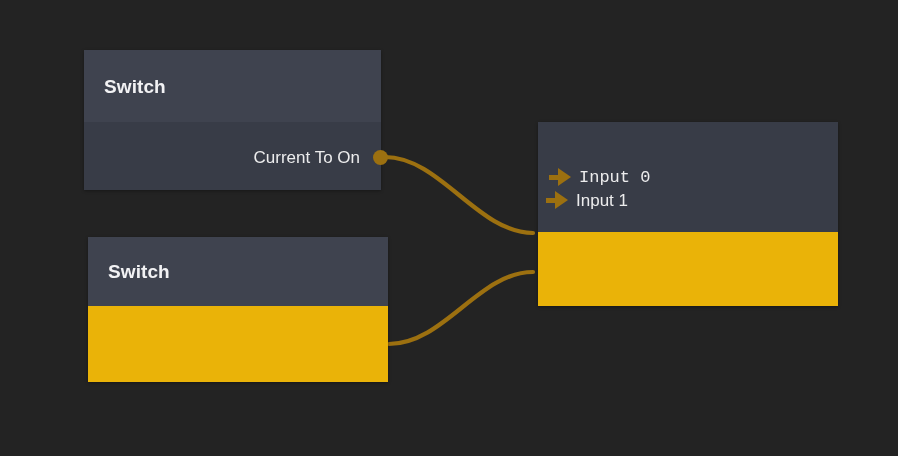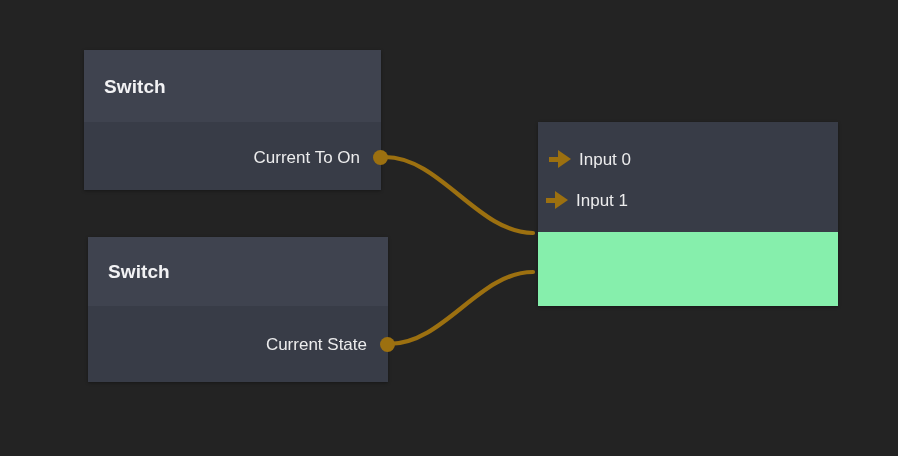--- a/index.html
+++ b/index.html
@@ -26,21 +26,21 @@
     width: 898px;
     height: 456px;
     pointer-events: none;
     z-index: 5;
   }
 
   
   .node {
     position: absolute;
     box-sizing: border-box;
-    background: #86efac;
+    background: #eab308;
     z-index: 10;
     box-shadow: 0 1px 3px rgba(0,0,0,0.35);
   }
   .node-header {
     box-sizing: border-box;
     background: #3f434f;
     display: flex;
     align-items: center;
     padding-left: 20px;
   }
@@ -133,31 +133,25 @@
         <span class="pin-label">Current To On</span>
         <span class="pin-circle"></span>
       </div>
     </div>
   </div>
 
   <div class="node" style="left:88px; top:237px; width:300px; height:145px;">
     <div class="node-header" style="height:69px;">
       <span class="node-title">Switch</span>
     </div>
-    <div class="node-body" style="height:76px;">
-      <div class="pin-row out" style="top:96px; margin-top:-69px;">
-        <span class="pin-label">Current State</span>
-        <span class="pin-circle"></span>
-      </div>
-    </div>
   </div>
 
   <div class="node" style="left:538px; top:122px; width:300px; height:184px;">
     <div class="node-body" style="height:110px;">
-      <div class="pin-row in" style="top:26px; padding-left:32px;">
+      <div class="pin-row in" style="top:44px; padding-left:32px;font-family:Liberation Mono, monospace;">
         <span class="arrow-wrap">
           <span class="pin-arrow-stem"></span>
             <span class="pin-arrow"></span>
         </span>
         <span class="pin-label">Input 0</span>
       </div>
       <div class="pin-row in" style="top:65px; padding-left:29px;align-items:flex-end;">
         <span class="arrow-wrap">
           <span class="pin-arrow-stem"></span>
             <span class="pin-arrow"></span>

